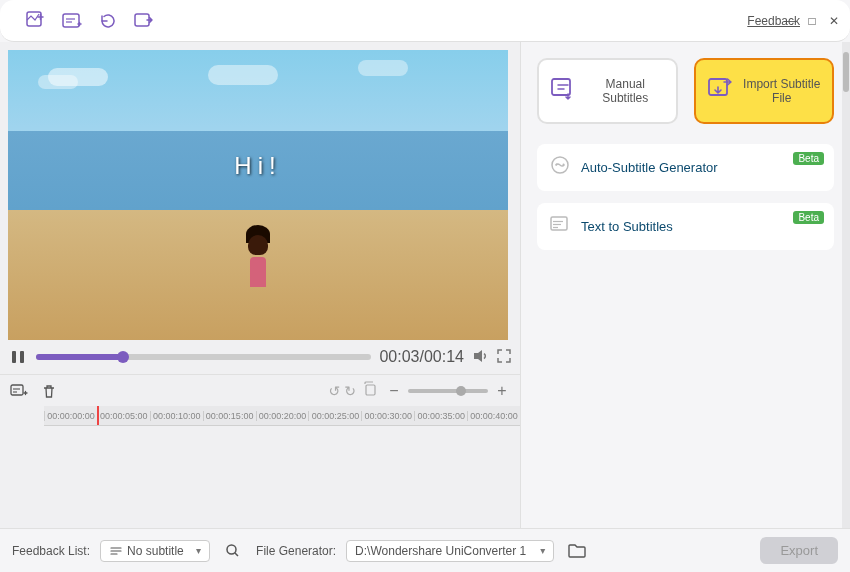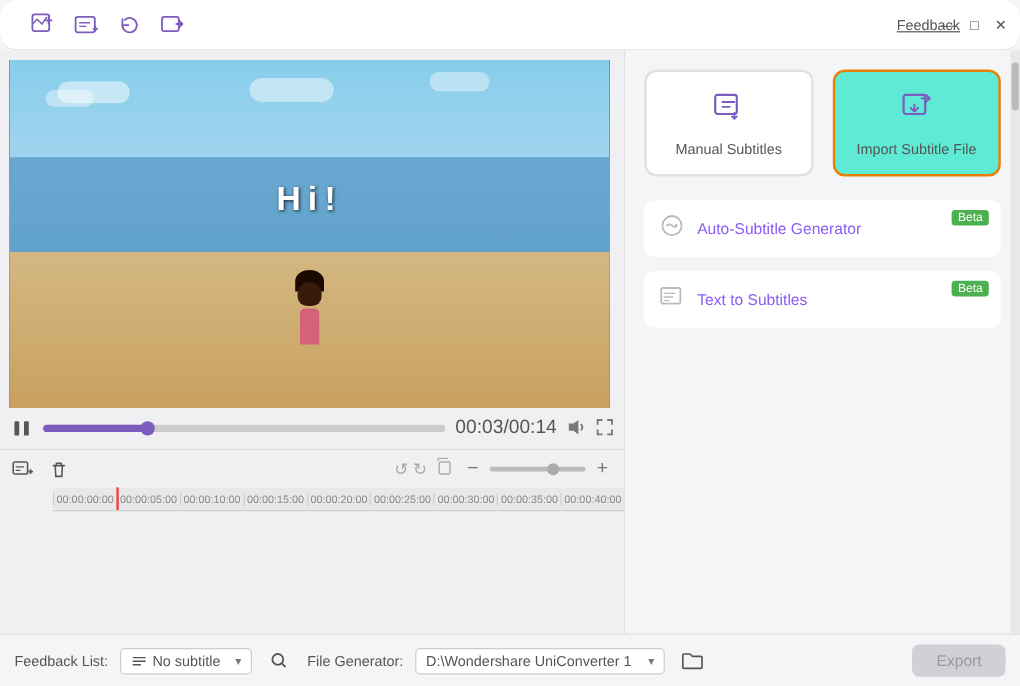--- a/index.html
+++ b/index.html
@@ -149,22 +149,22 @@
       margin: 0 auto;
       margin-bottom: -8px;
       z-index: 1;
     }
     .subtitle-text {
       position: absolute;
       top: 40%;
       left: 50%;
       transform: translate(-50%, -50%);
       color: white;
-      font-size: 28px;
-      font-weight: bold;
+      font-size: 24px;
+      font-weight: normal;
       letter-spacing: 6px;
       text-shadow: 1px 1px 3px rgba(0,0,0,0.8);
     }
 
     
     .playback-controls {
       height: 34px;
       background: #f0f0f2;
       display: flex;
       align-items: center;
@@ -382,30 +382,30 @@
       display: flex;
       gap: 16px;
       margin-bottom: 8px;
     }
     .feature-card {
       flex: 1;
       border: 2px solid #e0e0e0;
       border-radius: 10px;
       padding: 14px 10px;
       display: flex;
-      flex-direction: column;
+      flex-direction: row;
       align-items: center;
       gap: 8px;
       cursor: pointer;
       background: #fff;
       transition: border-color 0.2s;
     }
     .feature-card.active {
       border-color: #e8800a;
-      background: #5eead4;
+      background: #fde047;
     }
     .feature-card-icon {
       font-size: 24px;
       color: #7c5cbf;
     }
     .feature-card-label {
       font-size: 12px;
       color: #555;
       text-align: center;
     }
@@ -420,21 +420,21 @@
       border-radius: 8px;
       cursor: pointer;
       position: relative;
     }
     .feature-item-icon {
       font-size: 18px;
       color: #999;
     }
     .feature-item-label {
       font-size: 13px;
-      color: #8b5cf6;
+      color: #0c4a6e;
     }
     .beta-badge {
       background: #4caf50;
       color: white;
       font-size: 10px;
       padding: 1px 5px;
       border-radius: 3px;
       position: absolute;
       right: 10px;
       top: 8px;

